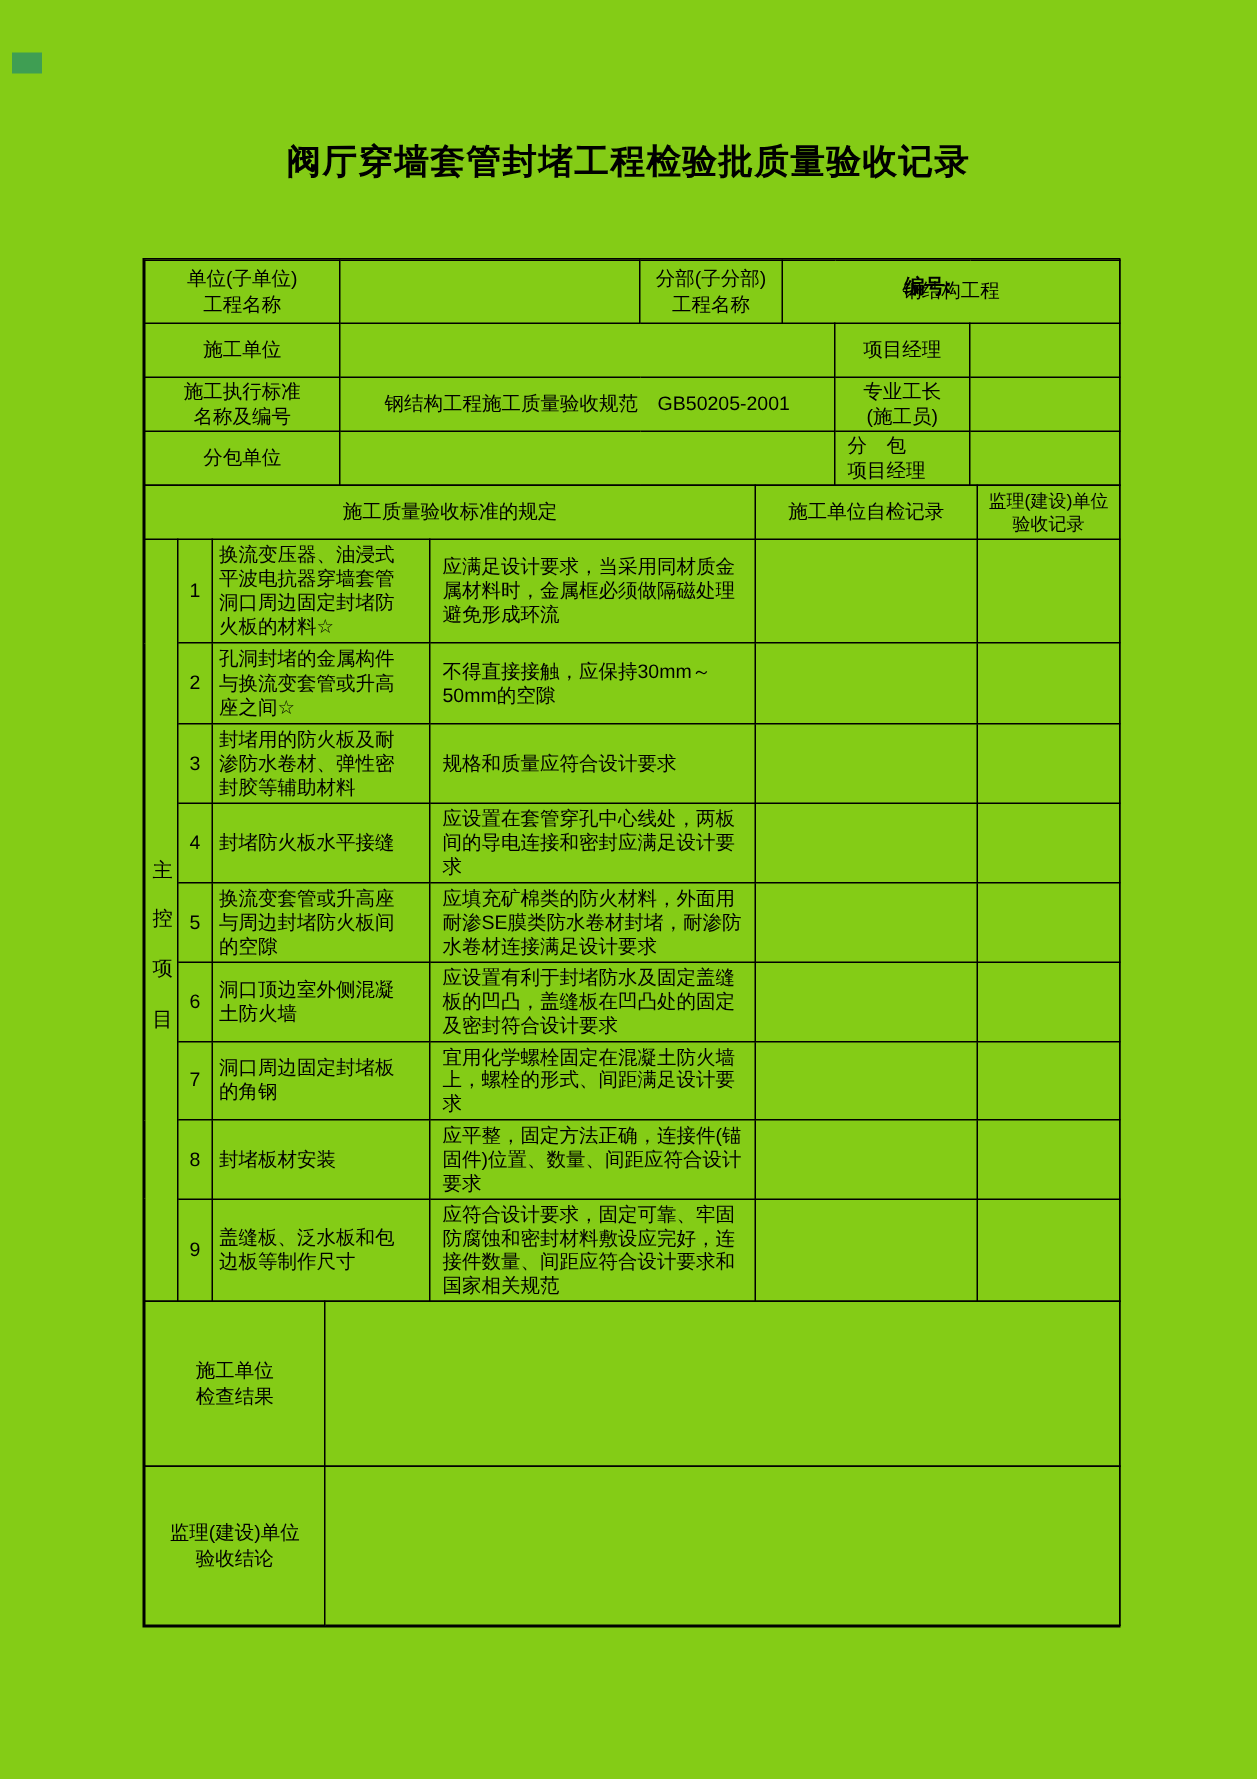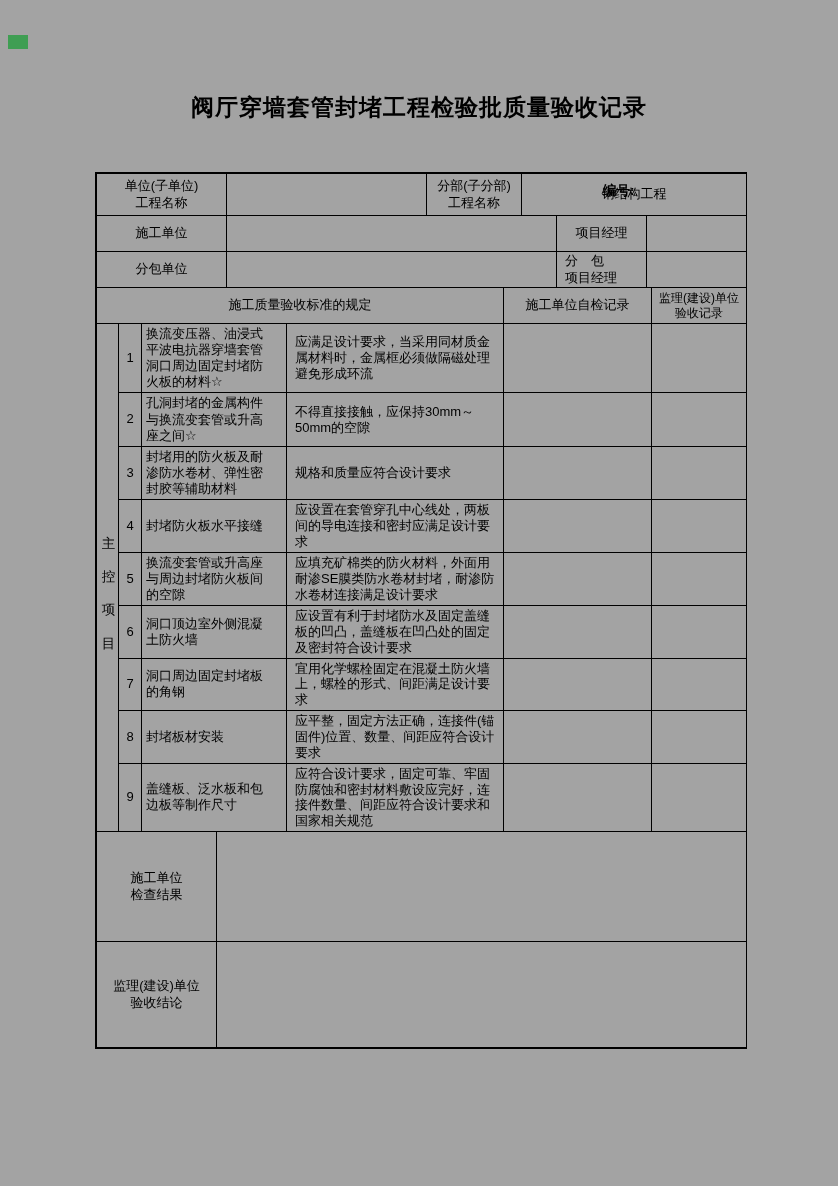--- a/index.html
+++ b/index.html
@@ -1,17 +1,17 @@
 <!DOCTYPE html>
 <html><head>
 <meta charset="utf-8">
 <style>
   html,body { margin:0; padding:0; background:#fff; }
   .page {
-    position:relative; width:838px; height:1186px; background:#a3a3a3;
+    position:relative; width:838px; height:1186px; background:#84cc16;
     font-family:"Liberation Sans","DejaVu Sans",sans-serif; color:#000;
     overflow:hidden;
   }
   .green-marker { position:absolute; left:8px; top:35px; width:20px; height:14px; background:#3f9e53; }
   .title {
     position:absolute; top:92px; left:0; width:100%;
     text-align:center; font-size:23px; font-weight:bold; letter-spacing:1px;
   }
   .serial { position:absolute; top:151px; left:603px; font-size:13.5px; font-weight:bold;margin-top:31px; }
   .tables { position:absolute; left:95px; top:172px; width:650px; border:1px solid #000; }
@@ -64,20 +64,28 @@
 工程名称</td>
         <td class="c" colspan="3">钢结构工程</td>
       </tr>
       <tr style="height:36px">
         <td class="c">施工单位</td>
         <td colspan="3"></td>
         <td class="c">项目经理</td>
         <td></td>
       </tr>
       <tr style="height:36px">
+        <td class="c preline">施工执行标准
+名称及编号</td>
+        <td class="c" colspan="3">钢结构工程施工质量验收规范　GB50205-2001</td>
+        <td class="c preline">专业工长
+(施工员)</td>
+        <td></td>
+      </tr>
+      <tr style="height:36px">
         <td class="c">分包单位</td>
         <td colspan="3"></td>
         <td class="preline" style="padding-left:8px">分　包
 项目经理</td>
         <td></td>
       </tr>
     </tbody>
       </table>
 
     <table>

